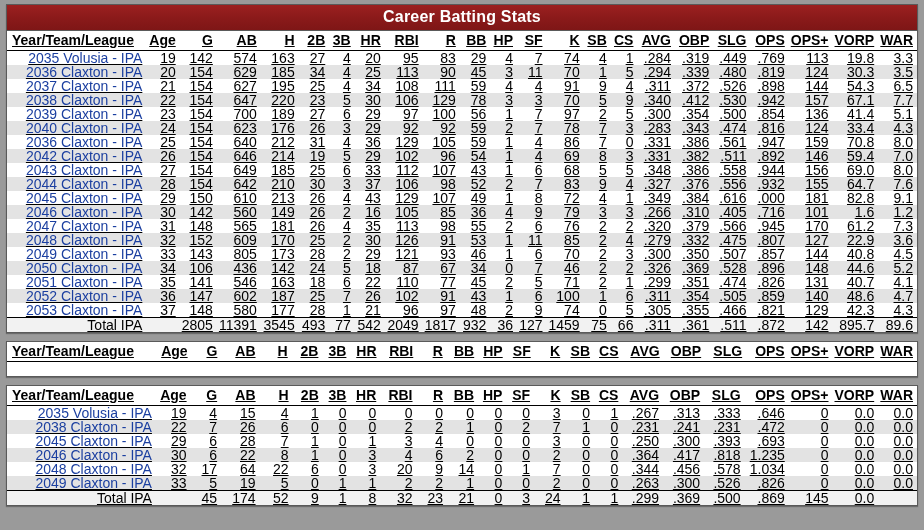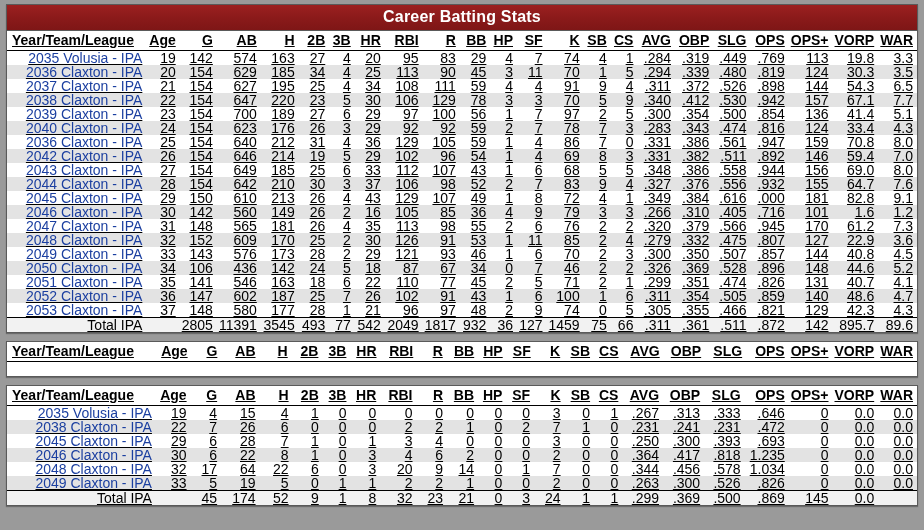--- a/index.html
+++ b/index.html
@@ -463,21 +463,21 @@
           <td>.475</td>
           <td>.807</td>
           <td>127</td>
           <td>22.9</td>
           <td>3.6</td>
         </tr>
         <tr>
           <td class="lead">2049 Claxton - IPA</td>
           <td>33</td>
           <td>143</td>
-          <td>576</td>
+          <td>805</td>
           <td>173</td>
           <td>28</td>
           <td>2</td>
           <td>29</td>
           <td>121</td>
           <td>93</td>
           <td>46</td>
           <td>1</td>
           <td>6</td>
           <td>70</td>

